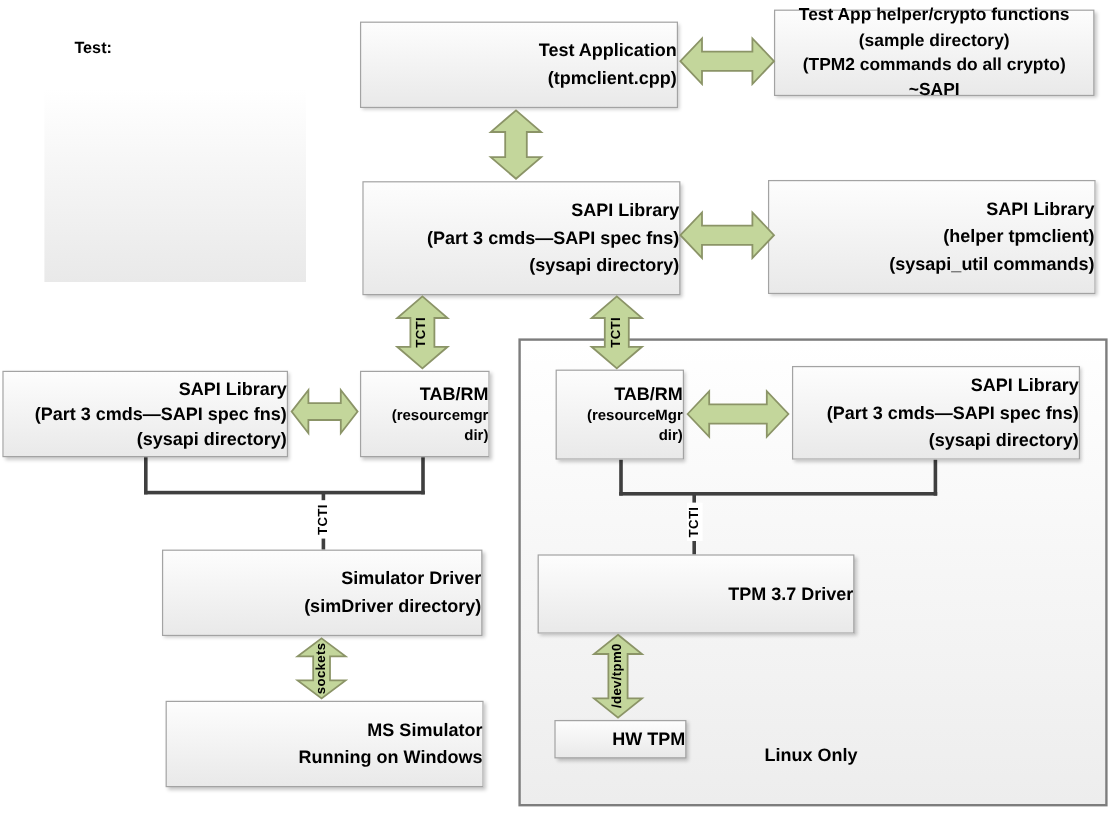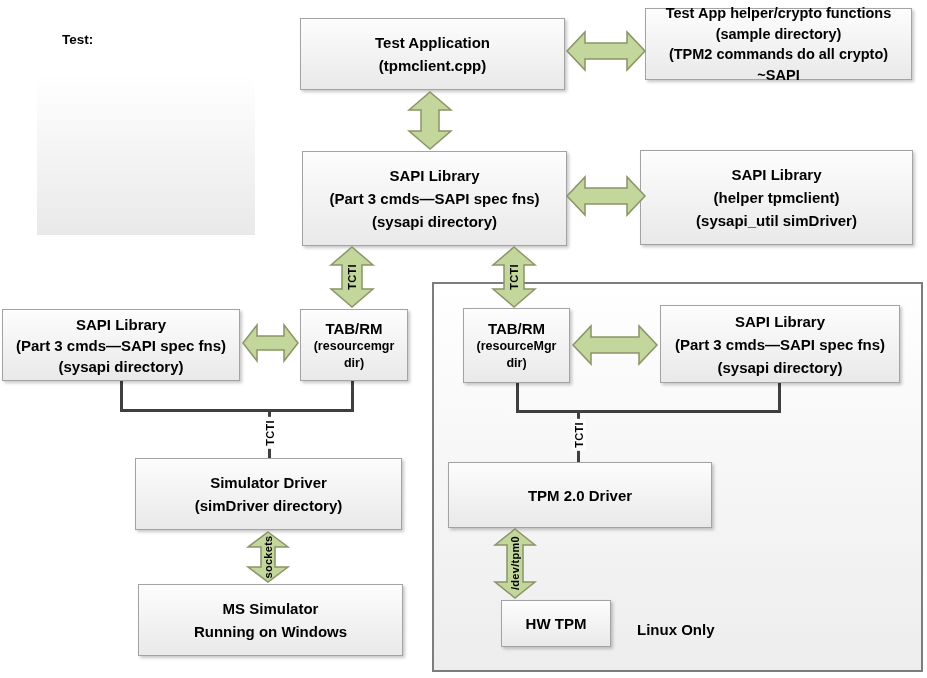--- a/index.html
+++ b/index.html
@@ -23,21 +23,21 @@
         border-bottom:3px solid var(--connector);}
   .stem{width:3px;background:var(--connector);}
   svg.arrow{position:absolute;overflow:visible;}
   svg.arrow polygon{fill:var(--arrow-fill);stroke:var(--arrow-stroke);stroke-width:1.5;}
   .vlabel{position:absolute;font-weight:bold;font-size:11px;line-height:11px;
         transform:translate(-50%,-50%) rotate(-90deg);transform-origin:center;
         white-space:nowrap;letter-spacing:.3px;}
   .vlabel.onwhite{background:#fff;padding:1px 3px;}
   .caption{position:absolute;font-weight:bold;font-size:15px;}
   
-  .fs15{font-size:15px;line-height:23px;}
+  .fs15{font-size:15px;line-height:23px;align-items:flex-end;}
   .fs14{font-size:14.5px;line-height:20.5px;}
   .fs15 .sub,.subline{font-size:12.5px;line-height:17px;}
 </style>
 </head>
 <body>
 
 <div id="canvas">
 
   <div class="container-box" style="left:432px;top:282px;width:491px;height:390px;"></div>
 
@@ -64,21 +64,21 @@
 
   <div class="node fs15" style="left:302px;top:151px;width:265px;height:95px;">
     <span class="ln">SAPI Library</span>
     <span class="ln">(Part 3 cmds—SAPI spec fns)</span>
     <span class="ln">(sysapi directory)</span>
   </div>
 
   <div class="node fs15" style="left:640px;top:150px;width:273px;height:95px;">
     <span class="ln">SAPI Library</span>
     <span class="ln">(helper tpmclient)</span>
-    <span class="ln">(sysapi_util simDriver)</span>
+    <span class="ln">(sysapi_util commands)</span>
   </div>
 
   <div class="node fs15" style="left:2px;top:309px;width:238px;height:72px;line-height:21px;">
     <span class="ln">SAPI Library</span>
     <span class="ln">(Part 3 cmds—SAPI spec fns)</span>
     <span class="ln">(sysapi directory)</span>
   </div>
 
   <div class="node fs15" style="left:300px;top:309px;width:108px;height:72px;line-height:19px;">
     <span class="ln">TAB/RM</span>
@@ -102,24 +102,24 @@
     <span class="ln">Simulator Driver</span>
     <span class="ln">(simDriver directory)</span>
   </div>
 
   <div class="node fs15" style="left:138px;top:584px;width:265px;height:72px;">
     <span class="ln">MS Simulator</span>
     <span class="ln">Running on Windows</span>
   </div>
 
   <div class="node fs15" style="left:448px;top:462px;width:264px;height:66px;">
-    <span class="ln">TPM 2.0 Driver</span>
+    <span class="ln">TPM 3.7 Driver</span>
   </div>
 
-  <div class="node fs15" style="left:462px;top:600px;width:110px;height:47px;margin-left:39px;">
+  <div class="node fs15" style="left:462px;top:600px;width:110px;height:32px;">
     <span class="ln">HW TPM</span>
   </div>
 
   <svg class="arrow" style="left:566px;top:31px;" width="80" height="40" viewBox="0 0 80 40">
     <polygon points="1,20 19,1 19,12 61,12 61,1 79,20 61,39 61,28 19,28 19,39"></polygon>
   </svg>
 
   <svg class="arrow" style="left:408px;top:91px;" width="44" height="59" viewBox="0 0 44 59">
     <polygon points="22,1 43,19 31,19 31,40 43,40 22,58 1,40 13,40 13,19 1,19"></polygon>
   </svg>

